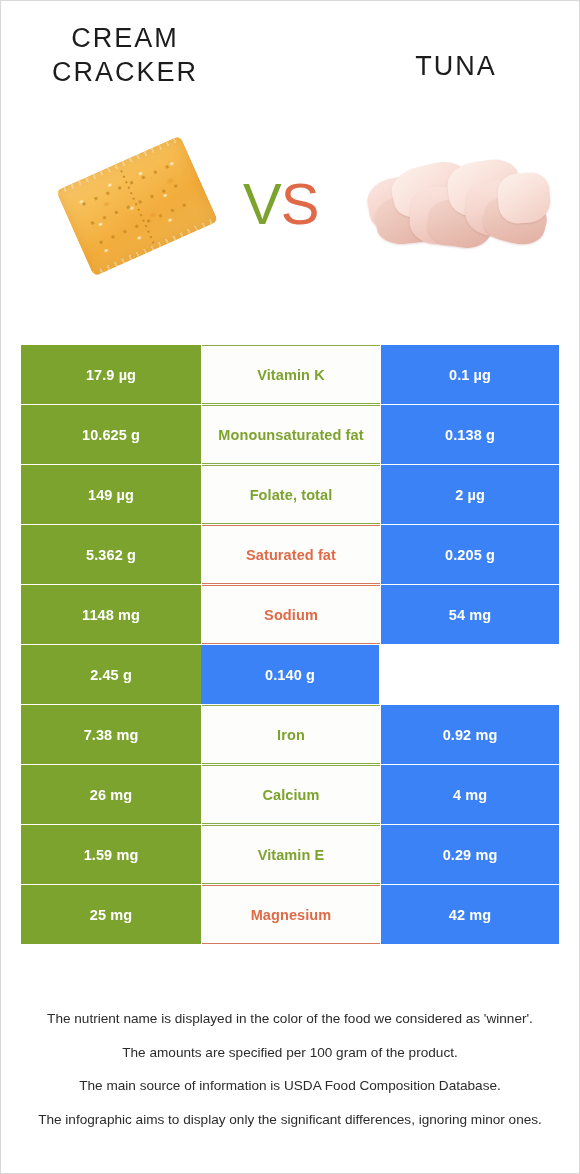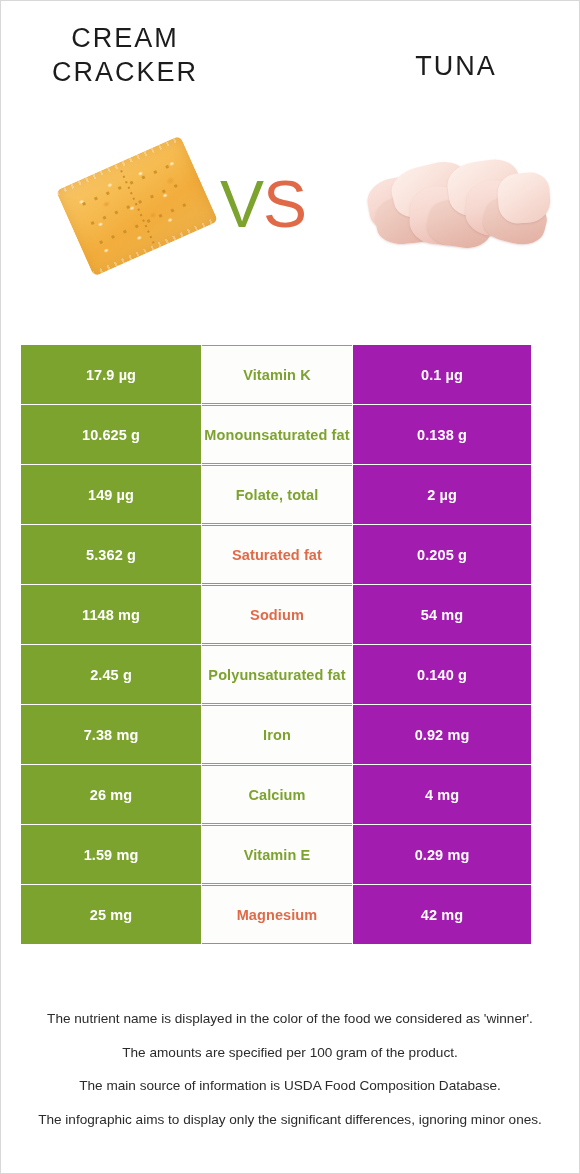--- a/index.html
+++ b/index.html
@@ -43,23 +43,23 @@
 
   .title-right {
     left: 350px;
     top: 48px;
     width: 210px;
   }
 
   
   .vs {
     position: absolute;
-    left: 219px;
+    left: 242px;
     top: 160px;
-    font-size: 66px;
+    font-size: 58px;
     font-weight: 400;
     font-family: "Liberation Sans", sans-serif;
     letter-spacing: -1px;
     line-height: 86px;
     z-index: 6;
   }
   .vs .v { color: #7DA32F; }
   .vs .s { color: #E06A48; }
 
   
@@ -181,32 +181,32 @@
     letter-spacing: 0.1px;
   }
 
   .cell-left {
     width: 180px;
     background: #7DA32F;
     color: #ffffff;
   }
 
   .cell-mid {
-    width: 150px;
+    width: 178px;
     margin: 0 1px;
     background: #fdfdfb;
     font-size: 14.5px;
     font-weight: 700;
     border-top: 1px solid transparent;
     border-bottom: 1px solid transparent;
   }
 
   .cell-right {
     width: 178px;
-    background: #a21caf;
+    background: #3b82f6;
     color: #ffffff;
   }
 
   .win-green .cell-mid {
     color: #7DA32F;
     border-top-color: #8aab45;
     border-bottom-color: #8aab45;
   }
   .win-orange .cell-mid {
     color: #E06A48;
@@ -280,21 +280,20 @@
       <div class="cell cell-mid">Saturated fat</div>
       <div class="cell cell-right">0.205 g</div>
     </div>
     <div class="row win-orange">
       <div class="cell cell-left">1148 mg</div>
       <div class="cell cell-mid">Sodium</div>
       <div class="cell cell-right">54 mg</div>
     </div>
     <div class="row win-green">
       <div class="cell cell-left">2.45 g</div>
-      <div class="cell cell-mid">Polyunsaturated fat</div>
       <div class="cell cell-right">0.140 g</div>
     </div>
     <div class="row win-green">
       <div class="cell cell-left">7.38 mg</div>
       <div class="cell cell-mid">Iron</div>
       <div class="cell cell-right">0.92 mg</div>
     </div>
     <div class="row win-green">
       <div class="cell cell-left">26 mg</div>
       <div class="cell cell-mid">Calcium</div>

